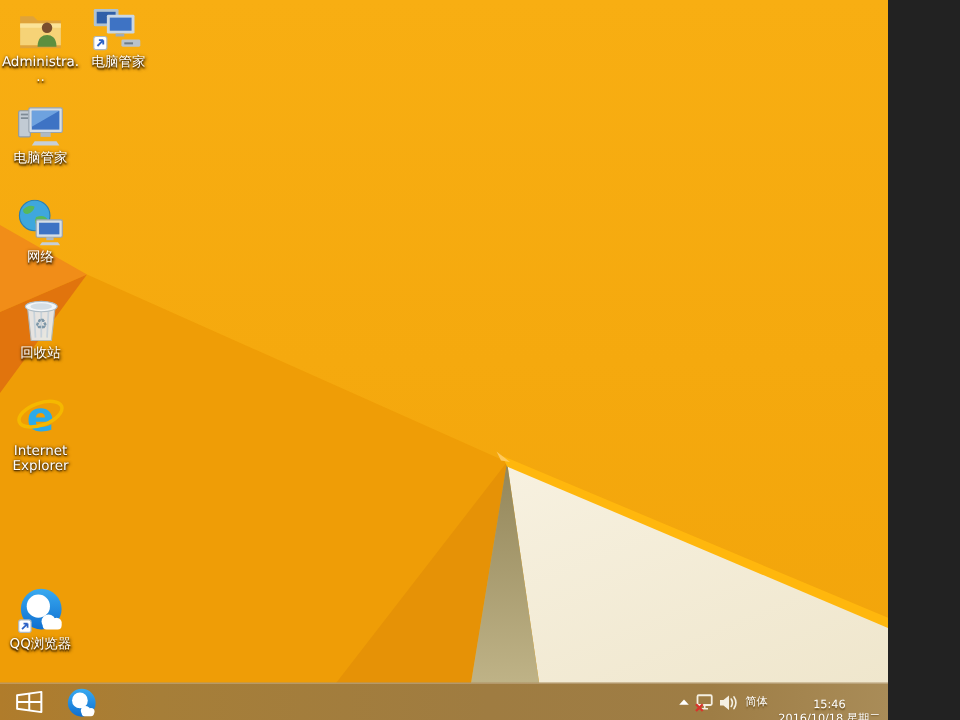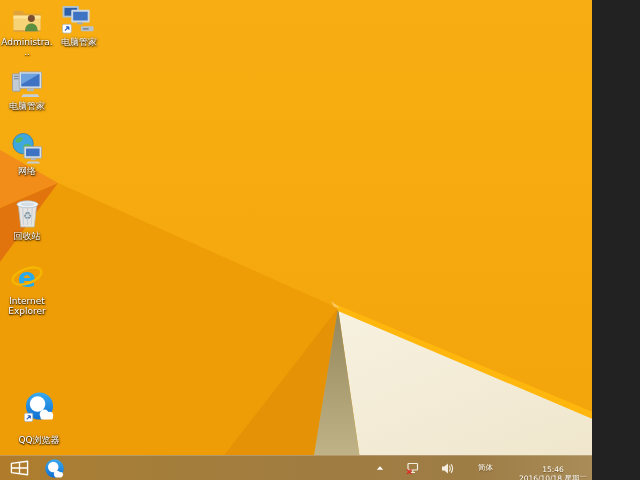--- a/index.html
+++ b/index.html
@@ -28,21 +28,21 @@
   .taskbar{
     position:absolute;left:0;right:0;bottom:0;height:25px;z-index:5;
     background:linear-gradient(90deg,#B07C2B 0%,#A67E38 18%,#9F7C41 55%,#9E7D45 80%,#A98C58 100%);
     border-top:1px solid rgba(255,255,255,.22);
     display:flex;align-items:center;
   }
   .start-btn{width:38px;height:100%;display:flex;align-items:center;justify-content:center;}
   .task-icon{width:26px;height:100%;display:flex;align-items:center;justify-content:center;margin-left:3px;}
   .tray{
     position:absolute;right:3px;top:0;height:100%;
-    display:flex;align-items:center;gap:22px;
+    display:flex;align-items:center;gap:3px;
   }
   .tray-btn{display:flex;align-items:center;justify-content:center;height:100%;}
   .tray-lang{font-size:7.5px;color:#fff;text-shadow:0 1px 1px rgba(70,45,0,.6);padding:0 2px;}
   .clock{display:flex;flex-direction:column;align-items:center;justify-content:center;
          font-size:7.5px;line-height:9px;color:#fff;text-shadow:0 1px 1px rgba(70,45,0,.6);
          padding:0 2px;min-width:66px;margin-top:12px;}
 </style>
 </head>
 <body>
 
@@ -153,21 +153,21 @@
     <div class="icon-art">
       <svg width="34" height="31" viewBox="0 0 34 32">
         <text x="17" y="25" font-size="28" font-weight="bold" text-anchor="middle" fill="#2BAAE9" font-family="DejaVu Sans,sans-serif">e</text>
         <ellipse cx="17" cy="13.5" rx="15.5" ry="7.5" fill="none" stroke="#F5B800" stroke-width="2.4" transform="rotate(-20 17 13.5)"></ellipse>
       </svg>
     </div>
     <div class="icon-label">Internet Explorer</div>
   </div>
 
 
-  <div class="icon-cell" style="left:13px;top:391px;gap:10px;">
+  <div class="icon-cell" style="left:1px;top:391px;">
     <div class="icon-art">
       <svg width="33" height="32" viewBox="0 0 34 33">
         <defs>
           <linearGradient id="gQQ" x1="0" y1="0" x2="0" y2="1">
             <stop offset="0" stop-color="#39AAF0"></stop>
               <stop offset="1" stop-color="#0F6FD0"></stop>
           </linearGradient>
         </defs>
         <circle cx="17" cy="15.5" r="14" fill="url(#gQQ)"></circle>
         <circle cx="15" cy="13.5" r="8" fill="#FFF"></circle>

